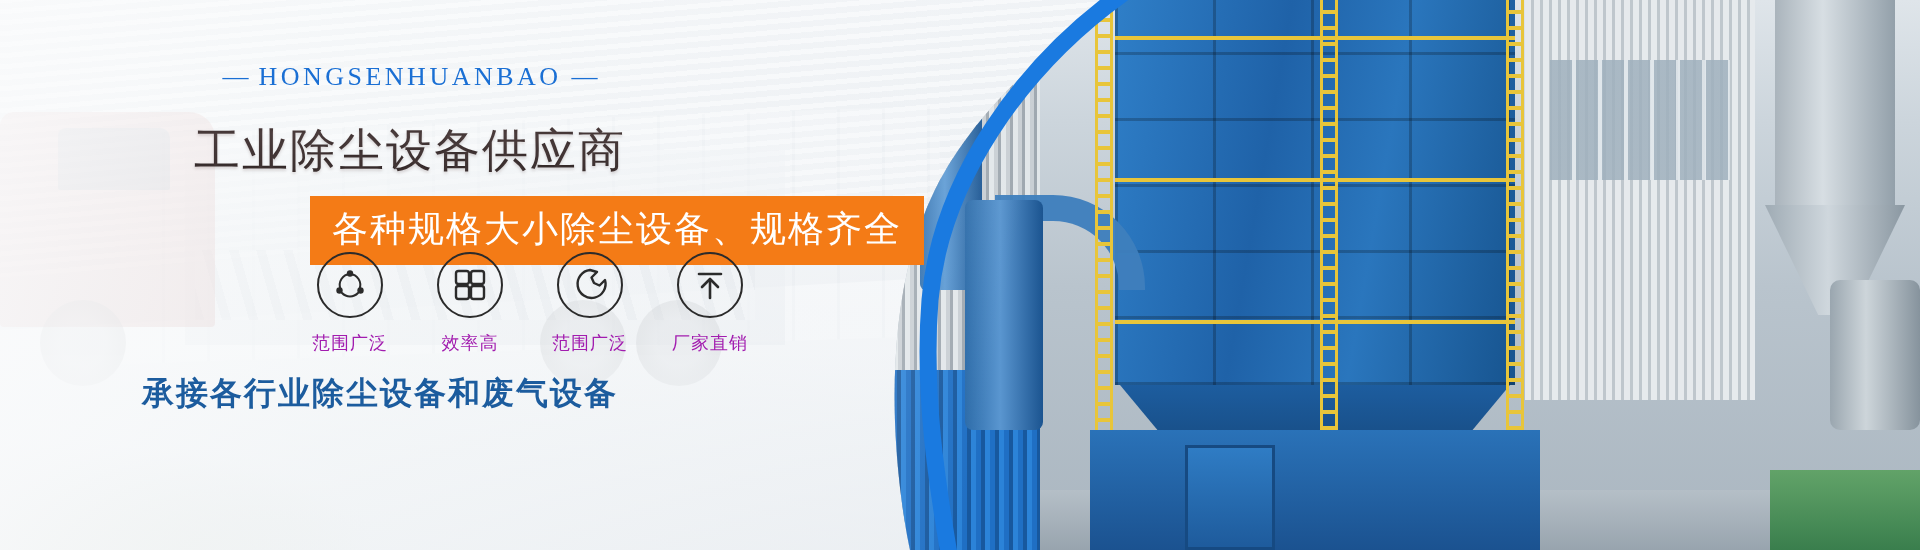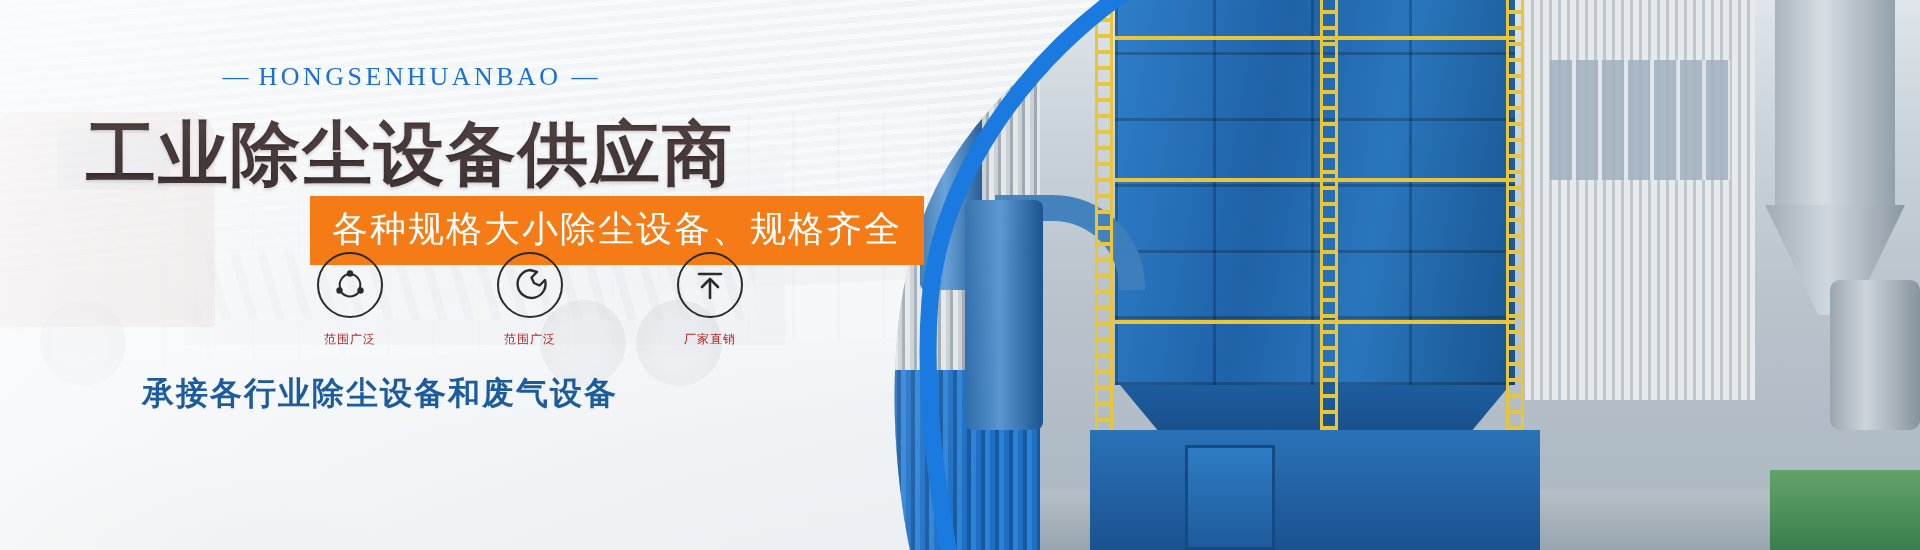--- a/index.html
+++ b/index.html
@@ -247,23 +247,23 @@
     position:absolute; left:0; top:62px; width:820px;
     text-align:center;
     color:#1a6fd4;
     font-family:"Liberation Serif","DejaVu Serif",serif;
     font-size:26px; letter-spacing:3.5px;
     white-space:nowrap;
   }
   .eyebrow .dash{ color:#1a6fd4; letter-spacing:0; padding:0 10px; }
 
   .headline{
-    position:absolute; left:0; top:108px; width:820px;
+    position:absolute; left:0; top:120px; width:820px;
     text-align:center;
-    font-size:70px; font-weight:bold; letter-spacing:2px;
+    font-size:46px; font-weight:normal; letter-spacing:2px;
     background:linear-gradient(180deg,#4a3b3b 0%,#3a2e2e 45%,#2b2222 100%);
     -webkit-background-clip:text; background-clip:text;
     color:transparent;
     text-shadow:0 2px 3px rgba(120,100,100,.25);
     white-space:nowrap;
   }
 
   .subbar{
     position:absolute; left:310px; top:196px;
     background:#f47b16;
@@ -277,21 +277,21 @@
     width:460px;
     display:flex; justify-content:space-between;
   }
   .feature{ width:100px; text-align:center; }
   .feature .circle{
     width:66px; height:66px; margin:0 auto;
     border:2px solid #2b2b2b; border-radius:50%;
     display:flex; align-items:center; justify-content:center;
   }
   .feature .flabel{
-    margin-top:13px; font-size:12px; color:#b91c1c; letter-spacing:1px;
+    margin-top:13px; font-size:18px; color:#a21caf; letter-spacing:1px;
     white-space:nowrap;
   }
 
   .tagline{
     position:absolute; left:0; top:372px; width:760px;
     text-align:center;
     color:#1c5c9e; font-size:32px; font-weight:bold; letter-spacing:2px;
     white-space:nowrap;
   }
 </style>
@@ -368,20 +368,31 @@
             <path d="M20 9 A11 11 0 0 1 29.5 24" fill="none" stroke="#2b2b2b" stroke-width="2" stroke-linecap="round"></path>
             <path d="M12 28 A11 11 0 0 0 28 28" fill="none" stroke="#2b2b2b" stroke-width="2" stroke-linecap="round"></path>
             <circle cx="20" cy="8.5" r="3.2" fill="#2b2b2b"></circle>
             <circle cx="9.5" cy="25.5" r="3.2" fill="#2b2b2b"></circle>
             <circle cx="30.5" cy="25.5" r="3.2" fill="#2b2b2b"></circle>
           </svg>
         </div>
         <div class="flabel">范围广泛</div>
       </div>
 
+      <div class="feature">
+        <div class="circle">
+          <svg width="36" height="36" viewBox="0 0 36 36" aria-hidden="true">
+            <rect x="4" y="4" width="13" height="13" rx="2.5" fill="none" stroke="#2b2b2b" stroke-width="2.4"></rect>
+            <rect x="19" y="4" width="13" height="13" rx="2.5" fill="none" stroke="#2b2b2b" stroke-width="2.4"></rect>
+            <rect x="4" y="19" width="13" height="13" rx="2.5" fill="none" stroke="#2b2b2b" stroke-width="2.4"></rect>
+            <rect x="19" y="19" width="13" height="13" rx="2.5" fill="none" stroke="#2b2b2b" stroke-width="2.4"></rect>
+          </svg>
+        </div>
+        <div class="flabel">效率高</div>
+      </div>
 
       <div class="feature">
         <div class="circle">
           <svg width="40" height="40" viewBox="0 0 40 40" aria-hidden="true">
             <path d="M27 7 L21.5 12.5 L24 18 L29.5 20.5 L35 15
                      A14 14 0 1 1 20 5 Z" fill="none" stroke="#2b2b2b" stroke-width="2.4" stroke-linejoin="round" stroke-linecap="round"></path>
           </svg>
         </div>
         <div class="flabel">范围广泛</div>
       </div>

